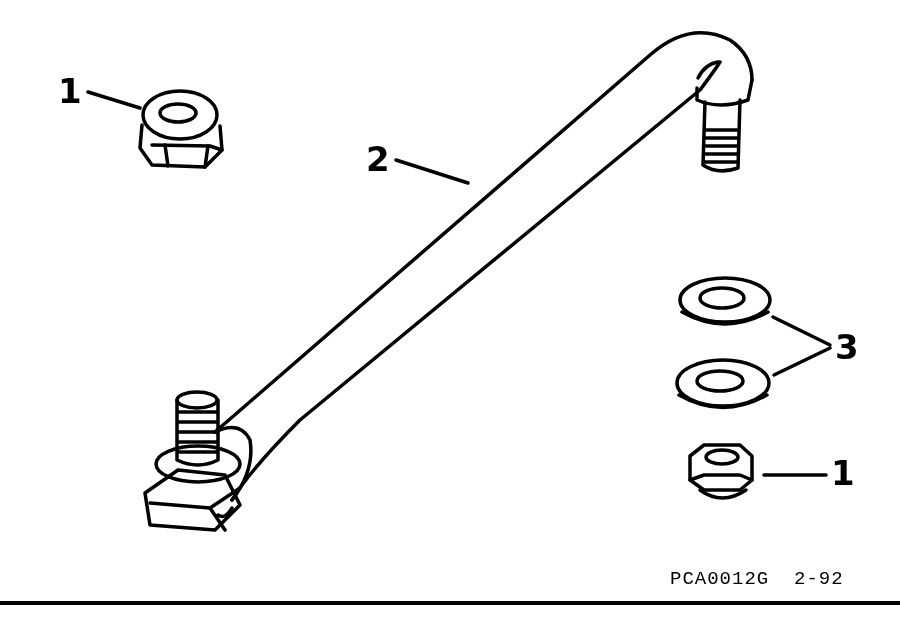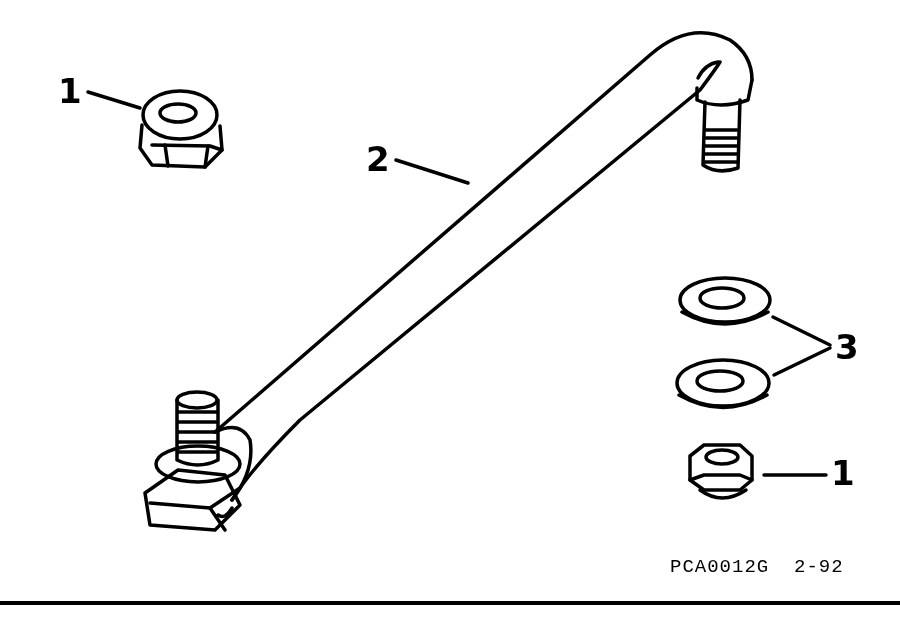--- a/index.html
+++ b/index.html
@@ -93,16 +93,16 @@
         <path d="M700 490 Q722 506 746 490"></path>
       </g>
     </g>
   </svg>
 
   <span class="callout" style="left:58px; top:74px;">1</span>
   <span class="callout" style="left:366px; top:142px;">2</span>
   <span class="callout" style="left:835px; top:330px;">3</span>
   <span class="callout" style="left:831px; top:456px;">1</span>
 
-  <span class="fig-id" style="left:670px; top:556px;">PCA0012G  2-92</span>
+  <span class="fig-id" style="left:670px; top:568px;">PCA0012G  2-92</span>
 
   <div class="rule"></div>
 </div>
 
 </body></html>

